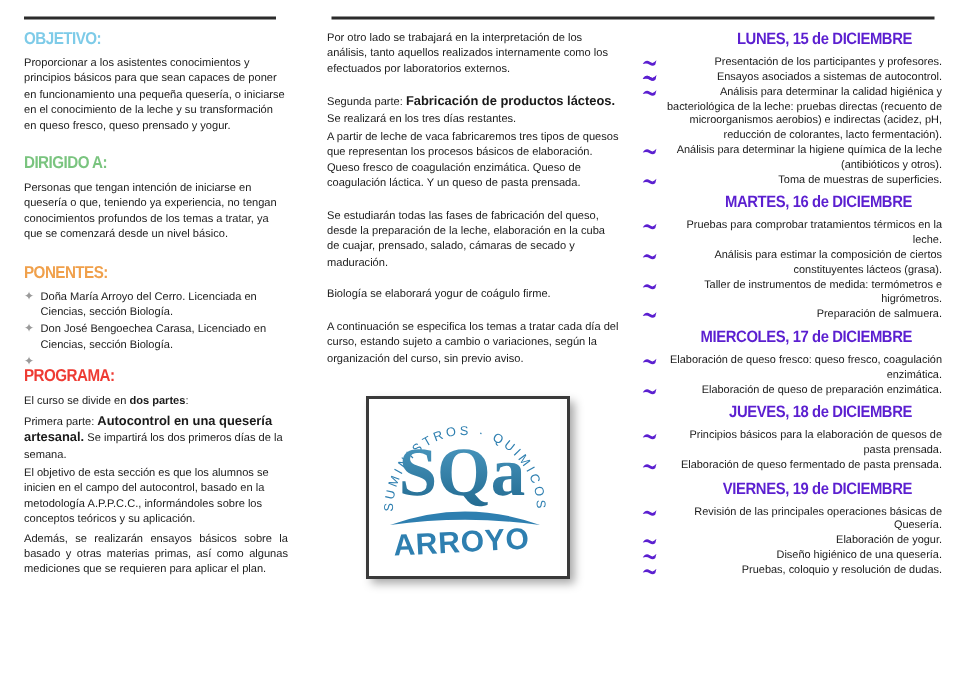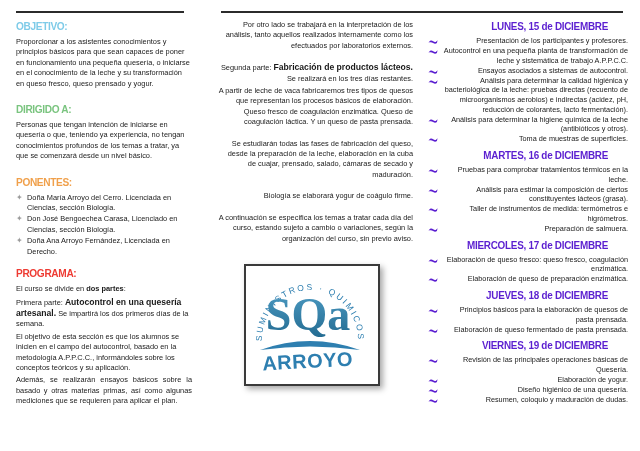--- a/index.html
+++ b/index.html
@@ -22,21 +22,21 @@
     box-sizing: border-box;
   }
 
   
   .col {
     position: absolute;
     top: 0;
     box-sizing: border-box;
   }
   .col-left   { left: 0px;   width: 208px; padding: 0 16px 0 16px; }
-  .col-mid    { left: 208px; width: 215px; padding: 0 10px 0 10px; text-align: right; }
+  .col-mid    { left: 208px; width: 215px; padding: 0 10px 0 10px; }
   .col-right  { left: 423px; width: 217px; padding: 0 12px 0 5px; }
 
   
   .rule {
     position: absolute;
     height: 0;
     border-top: 2px solid #2b2b2b;
     top: 11px;
   }
   .rule-left  { left: 16px;  width: 168px; }
@@ -200,21 +200,20 @@
           <li>
             <span class="fleuron">✦</span>
             <span>Doña María Arroyo del Cerro. Licenciada en Ciencias, sección Biología.</span>
           </li>
           <li>
             <span class="fleuron">✦</span>
             <span>Don José Bengoechea Carasa, Licenciado en Ciencias, sección Biología.</span>
           </li>
           <li>
             <span class="fleuron">✦</span>
-            <span>Doña Ana Arroyo Fernández, Licenciada en Derecho.</span>
           </li>
         </ul>
       </div>
 
       <div class="gap-sm"></div>
 
       <div>
         <div class="sec-head c-red">PROGRAMA:</div>
 
         <p class="tight">
@@ -291,21 +290,21 @@
   <div class="col col-right">
     <div class="col-body" id="days-container">
         <div class="day-block">
           <div class="day-head">LUNES, 15 de DICIEMBRE</div>
           <ul class="arrow">
             <li><span class="arrowmark"><svg width="10" height="6" viewBox="0 0 10 6">
                   <path d="M0.5 3.6 C2 1.2 3.6 1.0 5.2 2.2 C6.4 3.1 7.4 3.2 8.3 2.4 L9.6 1.2 L8.9 4.0 C7.8 5.1 6.4 5.0 5.1 4.1 C3.7 3.1 2.3 3.1 0.5 3.6 Z" fill="#5b1fd0"></path>
                 </svg></span><span>Presentación de los participantes y profesores.</span></li>
             <li><span class="arrowmark"><svg width="10" height="6" viewBox="0 0 10 6">
                   <path d="M0.5 3.6 C2 1.2 3.6 1.0 5.2 2.2 C6.4 3.1 7.4 3.2 8.3 2.4 L9.6 1.2 L8.9 4.0 C7.8 5.1 6.4 5.0 5.1 4.1 C3.7 3.1 2.3 3.1 0.5 3.6 Z" fill="#5b1fd0"></path>
-                </svg></span><span>Autocontrol en una pequeña planta de transformación de leche y sistemática de trabajo A.P.P.C.C.</span></li>
+                </svg></span></li>
             <li><span class="arrowmark"><svg width="10" height="6" viewBox="0 0 10 6">
                   <path d="M0.5 3.6 C2 1.2 3.6 1.0 5.2 2.2 C6.4 3.1 7.4 3.2 8.3 2.4 L9.6 1.2 L8.9 4.0 C7.8 5.1 6.4 5.0 5.1 4.1 C3.7 3.1 2.3 3.1 0.5 3.6 Z" fill="#5b1fd0"></path>
                 </svg></span><span>Ensayos asociados a sistemas de autocontrol.</span></li>
             <li><span class="arrowmark"><svg width="10" height="6" viewBox="0 0 10 6">
                   <path d="M0.5 3.6 C2 1.2 3.6 1.0 5.2 2.2 C6.4 3.1 7.4 3.2 8.3 2.4 L9.6 1.2 L8.9 4.0 C7.8 5.1 6.4 5.0 5.1 4.1 C3.7 3.1 2.3 3.1 0.5 3.6 Z" fill="#5b1fd0"></path>
                 </svg></span><span>Análisis para determinar la calidad higiénica y bacteriológica de la leche: pruebas directas (recuento de microorganismos aerobios) e indirectas (acidez, pH, reducción de colorantes, lacto fermentación).</span></li>
             <li><span class="arrowmark"><svg width="10" height="6" viewBox="0 0 10 6">
                   <path d="M0.5 3.6 C2 1.2 3.6 1.0 5.2 2.2 C6.4 3.1 7.4 3.2 8.3 2.4 L9.6 1.2 L8.9 4.0 C7.8 5.1 6.4 5.0 5.1 4.1 C3.7 3.1 2.3 3.1 0.5 3.6 Z" fill="#5b1fd0"></path>
                 </svg></span><span>Análisis para determinar la higiene química de la leche (antibióticos y otros).</span></li>
             <li><span class="arrowmark"><svg width="10" height="6" viewBox="0 0 10 6">
@@ -359,19 +358,19 @@
                   <path d="M0.5 3.6 C2 1.2 3.6 1.0 5.2 2.2 C6.4 3.1 7.4 3.2 8.3 2.4 L9.6 1.2 L8.9 4.0 C7.8 5.1 6.4 5.0 5.1 4.1 C3.7 3.1 2.3 3.1 0.5 3.6 Z" fill="#5b1fd0"></path>
                 </svg></span><span>Revisión de las principales operaciones básicas de Quesería.</span></li>
             <li><span class="arrowmark"><svg width="10" height="6" viewBox="0 0 10 6">
                   <path d="M0.5 3.6 C2 1.2 3.6 1.0 5.2 2.2 C6.4 3.1 7.4 3.2 8.3 2.4 L9.6 1.2 L8.9 4.0 C7.8 5.1 6.4 5.0 5.1 4.1 C3.7 3.1 2.3 3.1 0.5 3.6 Z" fill="#5b1fd0"></path>
                 </svg></span><span>Elaboración de yogur.</span></li>
             <li><span class="arrowmark"><svg width="10" height="6" viewBox="0 0 10 6">
                   <path d="M0.5 3.6 C2 1.2 3.6 1.0 5.2 2.2 C6.4 3.1 7.4 3.2 8.3 2.4 L9.6 1.2 L8.9 4.0 C7.8 5.1 6.4 5.0 5.1 4.1 C3.7 3.1 2.3 3.1 0.5 3.6 Z" fill="#5b1fd0"></path>
                 </svg></span><span>Diseño higiénico de una quesería.</span></li>
             <li><span class="arrowmark"><svg width="10" height="6" viewBox="0 0 10 6">
                   <path d="M0.5 3.6 C2 1.2 3.6 1.0 5.2 2.2 C6.4 3.1 7.4 3.2 8.3 2.4 L9.6 1.2 L8.9 4.0 C7.8 5.1 6.4 5.0 5.1 4.1 C3.7 3.1 2.3 3.1 0.5 3.6 Z" fill="#5b1fd0"></path>
-                </svg></span><span>Resumen, coloquio y maduración de dudas.</span></li>
+                </svg></span><span>Pruebas, coloquio y resolución de dudas.</span></li>
           </ul>
         </div>
       </div>
   </div>
 
 </div>
 
 </body></html>

